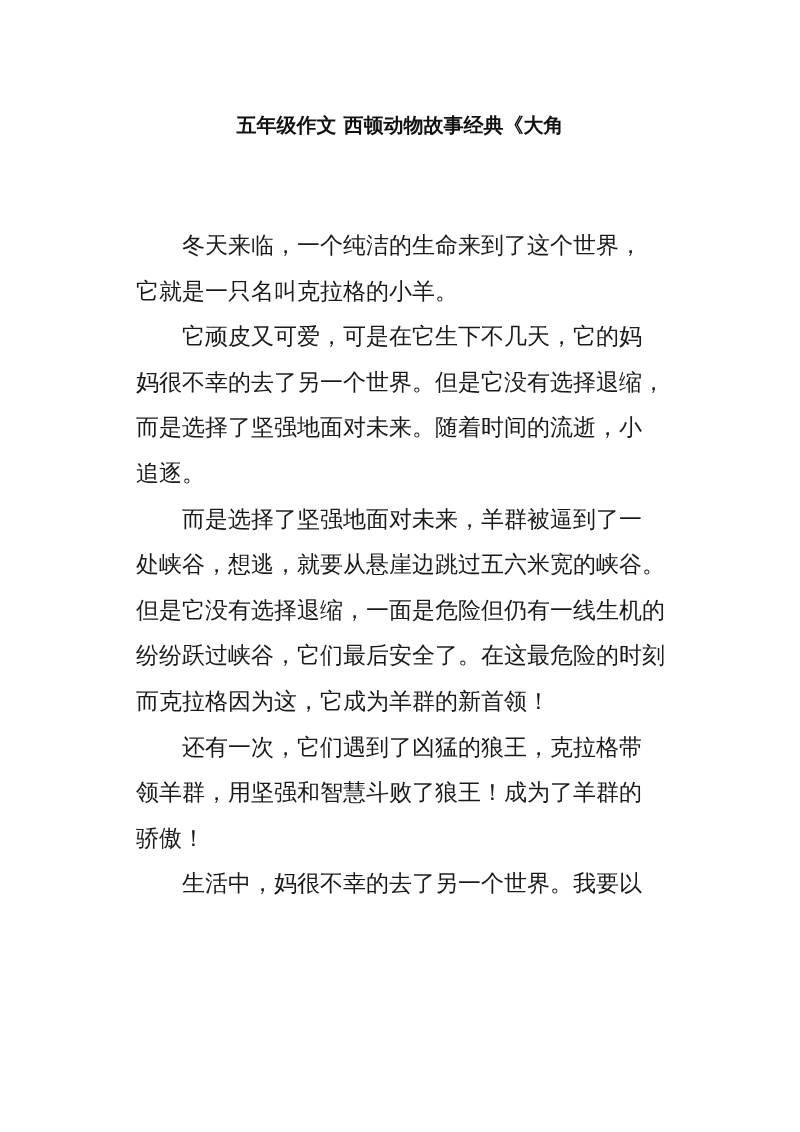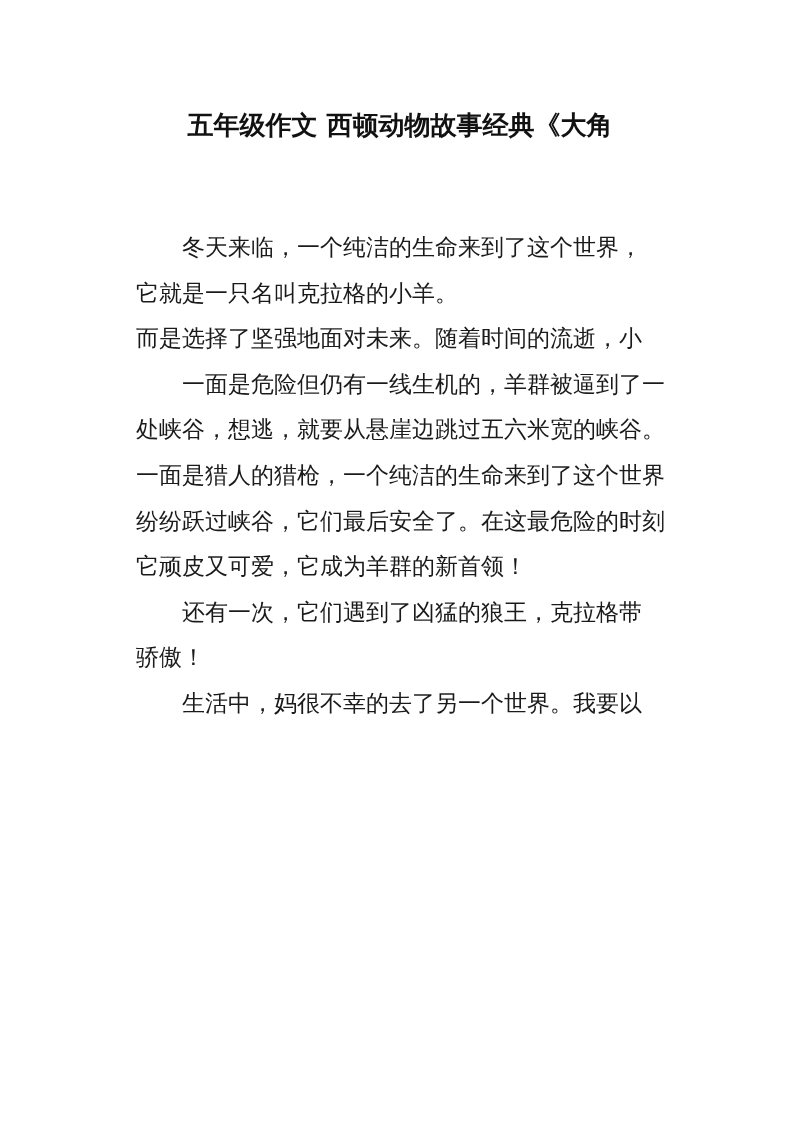--- a/index.html
+++ b/index.html
@@ -22,73 +22,78 @@
       background: #ffffff;
     }
     .title {
       position: absolute;
       left: 100px;
       width: 600px;
       top: 103px;
       text-align: center;
       font-family: "DejaVu Sans", "Liberation Sans", sans-serif;
       font-weight: bold;
-      font-size: 26px;
+      font-size: 20px;
       line-height: 45px;
       color: #111111;
       letter-spacing: 0px;
     }
     .title .tline { display: block; white-space: nowrap; }
     .body {
       position: absolute;
       left: 136px;
       top: 225px;
       width: 540px;
       font-family: "DejaVu Serif", "Liberation Serif", serif;
       font-size: 23px;
       line-height: 45.6px;
       color: #1a1a1a;
     }
     .line {
       display: block;
       white-space: nowrap;
       height: 45.6px;
+      font-family: Liberation Mono, monospace;
     }
     .line.indent { padding-left: 46px; }
   </style>
 </head>
 <body>
 
 <div class="page">
 
   <div class="title">
     <span class="tline">五年级作文  西顿动物故事经典《大角</span>
   </div>
 
   <div class="body">
 
     <div>
       <span class="line indent">冬天来临，一个纯洁的生命来到了这个世界，</span>
       <span class="line">它就是一只名叫克拉格的小羊。</span>
     </div>
 
     <div>
+      <span class="line indent">它顽皮又可爱，可是在它生下不几天，它的妈</span>
+      <span class="line">妈很不幸的去了另一个世界。但是它没有选择退缩，</span>
       <span class="line">而是选择了坚强地面对未来。随着时间的流逝，小</span>
+      <span class="line">追逐。</span>
     </div>
 
     <div>
-      <span class="line indent">一面是危险但仍有一线生机的，羊群被逼到了一</span>
+      <span class="line indent">而是选择了坚强地面对未来，羊群被逼到了一</span>
       <span class="line">处峡谷，想逃，就要从悬崖边跳过五六米宽的峡谷。</span>
-      <span class="line">一面是猎人的猎枪，一个纯洁的生命来到了这个世界</span>
+      <span class="line">但是它没有选择退缩，一面是危险但仍有一线生机的</span>
       <span class="line">纷纷跃过峡谷，它们最后安全了。在这最危险的时刻</span>
-      <span class="line">它顽皮又可爱，它成为羊群的新首领！</span>
+      <span class="line">而克拉格因为这，它成为羊群的新首领！</span>
     </div>
 
     <div>
       <span class="line indent">还有一次，它们遇到了凶猛的狼王，克拉格带</span>
+      <span class="line">领羊群，用坚强和智慧斗败了狼王！成为了羊群的</span>
       <span class="line">骄傲！</span>
     </div>
 
     <div>
       <span class="line indent">生活中，妈很不幸的去了另一个世界。我要以</span>
     </div>
 
   </div>
 </div>
 

